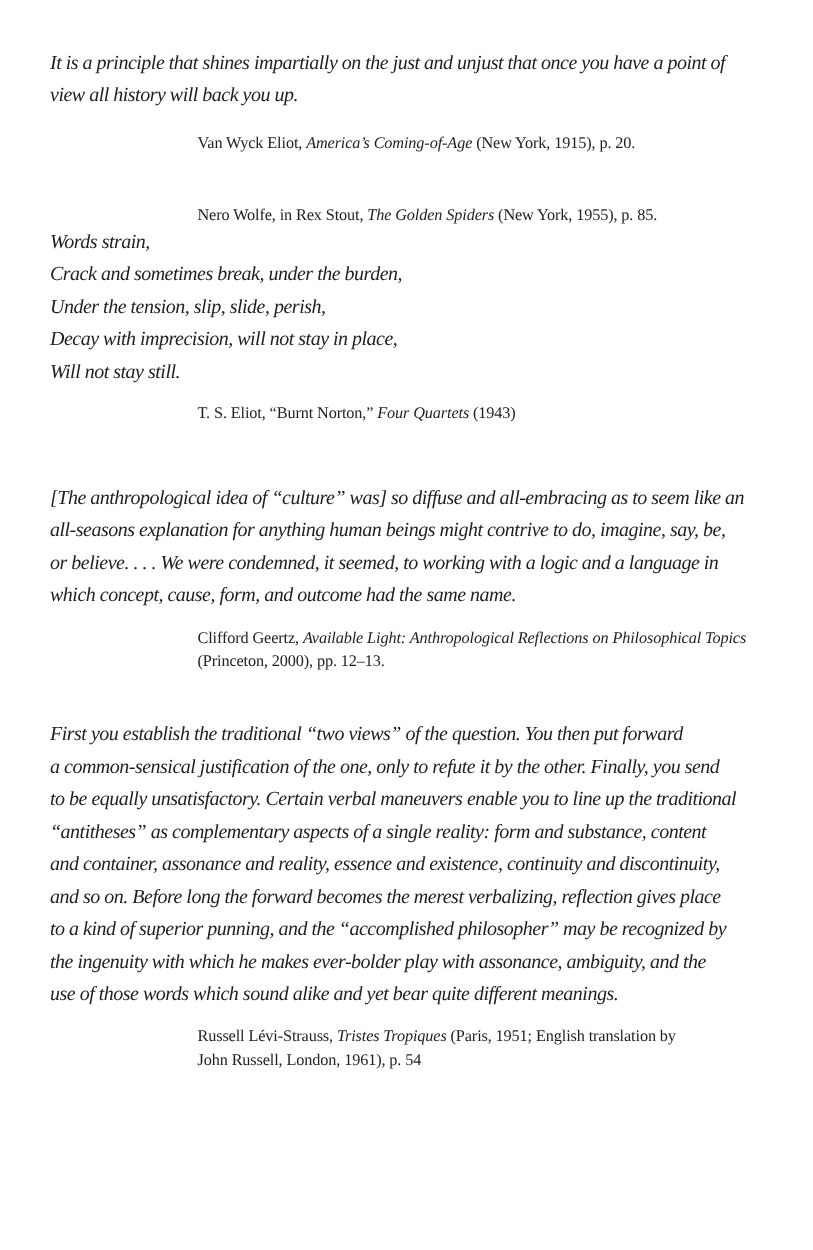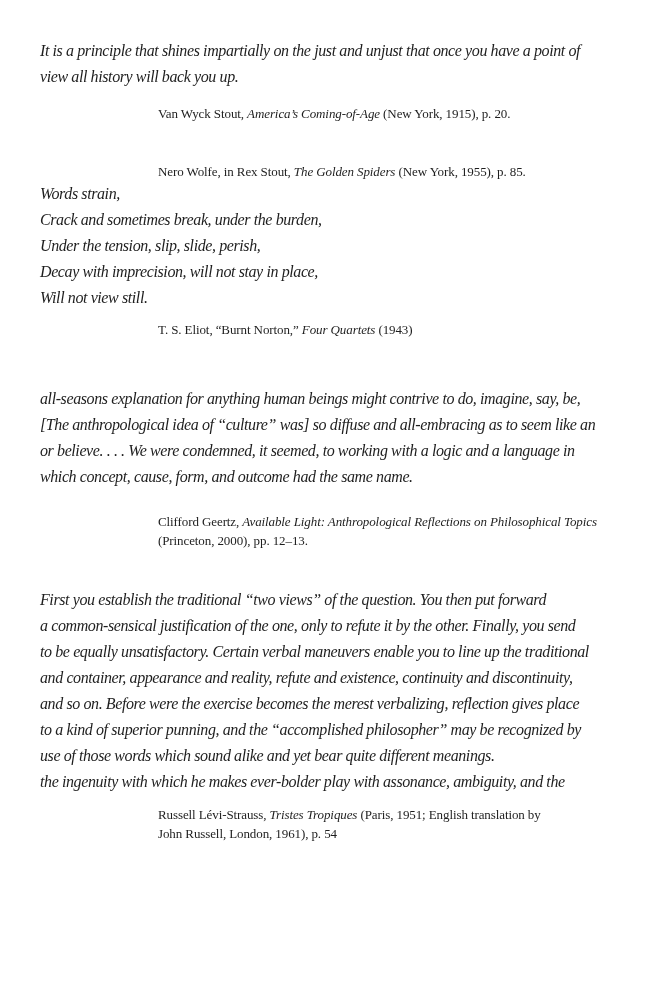--- a/index.html
+++ b/index.html
@@ -28,78 +28,79 @@
   }
   .attribution {
     margin-left: 118px;
     font-size: 13px;
     line-height: 19px;
     letter-spacing: -0.1px;
   }
   .ep-1 .attribution { margin-top: 14px; }
   .ep-2 .attribution { margin-top: 15px; }
   .ep-3 .attribution { margin-top: 9px; }
-  .ep-4 .attribution { margin-top: 22px; }
+  .ep-4 .attribution { margin-top: 10px; }
   .ep-5 .attribution { margin-top: 10px; }
   .attr-line { white-space: nowrap; }
   .it { font-style: italic; text-align: center; }
 </style>
 </head>
 <body>
 
 <div class="page">
   <div>
       <section class="epigraph ep-1">
         <blockquote class="quote">
           <div class="quote-line">It is a principle that shines impartially on the just and unjust that once you have a point of</div>
           <div class="quote-line">view all history will back you up.</div>
         </blockquote>
         <div class="attribution">
-          <div class="attr-line"><span>Van Wyck Stout, </span><span class="it">America’s Coming-of-Age</span><span> (New York, 1915), p. 20.</span></div>
+          <div class="attr-line"><span>Van Wyck Eliot, </span><span class="it">America’s Coming-of-Age</span><span> (New York, 1915), p. 20.</span></div>
         </div>
       </section>
       <section class="epigraph ep-2">
         <div class="attribution">
           <div class="attr-line"><span>Nero Wolfe, in Rex Stout, </span><span class="it">The Golden Spiders</span><span> (New York, 1955), p. 85.</span></div>
         </div>
       </section>
       <section class="epigraph ep-3">
         <blockquote class="quote">
           <div class="quote-line">Words strain,</div>
           <div class="quote-line">Crack and sometimes break, under the burden,</div>
           <div class="quote-line">Under the tension, slip, slide, perish,</div>
           <div class="quote-line">Decay with imprecision, will not stay in place,</div>
-          <div class="quote-line">Will not view still.</div>
+          <div class="quote-line">Will not stay still.</div>
         </blockquote>
         <div class="attribution">
           <div class="attr-line"><span>T. S. Eliot, “Burnt Norton,” </span><span class="it">Four Quartets</span><span> (1943)</span></div>
         </div>
       </section>
       <section class="epigraph ep-4">
         <blockquote class="quote">
+          <div class="quote-line">[The anthropological idea of “culture” was] so diffuse and all-embracing as to seem like an</div>
           <div class="quote-line">all-seasons explanation for anything human beings might contrive to do, imagine, say, be,</div>
-          <div class="quote-line">[The anthropological idea of “culture” was] so diffuse and all-embracing as to seem like an</div>
           <div class="quote-line">or believe. . . . We were condemned, it seemed, to working with a logic and a language in</div>
           <div class="quote-line">which concept, cause, form, and outcome had the same name.</div>
         </blockquote>
         <div class="attribution">
           <div class="attr-line"><span>Clifford Geertz, </span><span class="it">Available Light: Anthropological Reflections on Philosophical Topics</span></div>
           <div class="attr-line"><span>(Princeton, 2000), pp. 12–13.</span></div>
         </div>
       </section>
       <section class="epigraph ep-5">
         <blockquote class="quote">
           <div class="quote-line">First you establish the traditional “two views” of the question. You then put forward</div>
           <div class="quote-line">a common-sensical justification of the one, only to refute it by the other. Finally, you send</div>
           <div class="quote-line">to be equally unsatisfactory. Certain verbal maneuvers enable you to line up the traditional</div>
-          <div class="quote-line">and container, appearance and reality, refute and existence, continuity and discontinuity,</div>
-          <div class="quote-line">and so on. Before were the exercise becomes the merest verbalizing, reflection gives place</div>
+          <div class="quote-line">“antitheses” as complementary aspects of a single reality: form and substance, content</div>
+          <div class="quote-line">and container, assonance and reality, essence and existence, continuity and discontinuity,</div>
+          <div class="quote-line">and so on. Before long the forward becomes the merest verbalizing, reflection gives place</div>
           <div class="quote-line">to a kind of superior punning, and the “accomplished philosopher” may be recognized by</div>
+          <div class="quote-line">the ingenuity with which he makes ever-bolder play with assonance, ambiguity, and the</div>
           <div class="quote-line">use of those words which sound alike and yet bear quite different meanings.</div>
-          <div class="quote-line">the ingenuity with which he makes ever-bolder play with assonance, ambiguity, and the</div>
         </blockquote>
         <div class="attribution">
           <div class="attr-line"><span>Russell Lévi-Strauss, </span><span class="it">Tristes Tropiques</span><span> (Paris, 1951; English translation by</span></div>
           <div class="attr-line"><span>John Russell, London, 1961), p. 54</span></div>
         </div>
       </section>
     </div>
 </div>
 
 </body></html>

